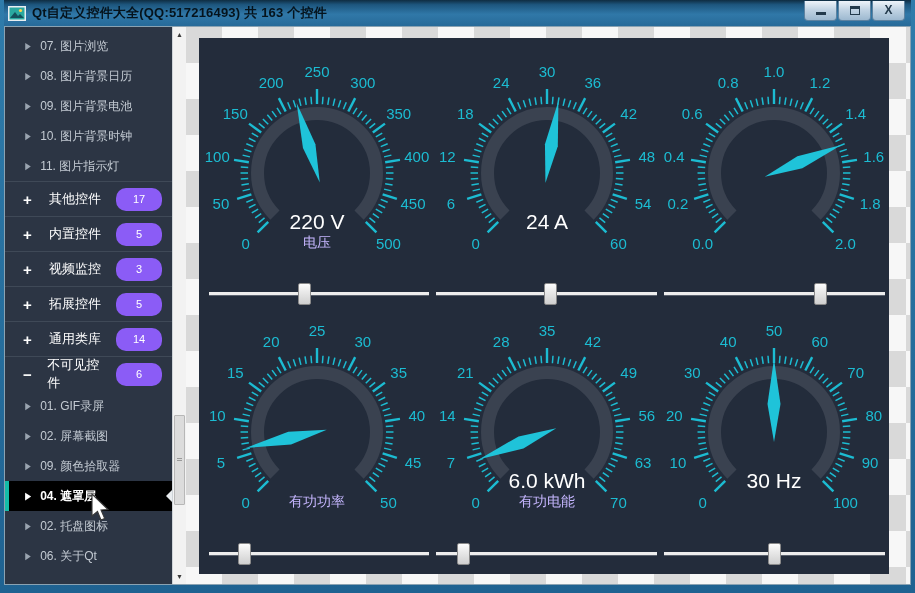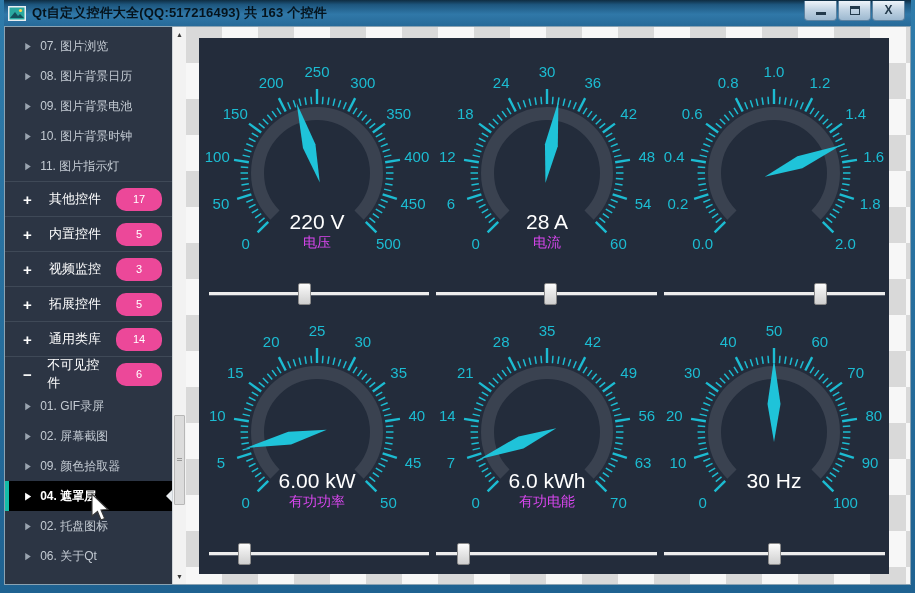--- a/index.html
+++ b/index.html
@@ -26,21 +26,21 @@
 
   
   .sidebar { width:167px; background:#2c3544; padding-top:4px; position:relative; overflow:hidden; }
   .tree-item { height:30px; display:flex; align-items:center; padding-left:20px; gap:9px;
                color:#c3cad2; font-size:12px; position:relative; }
   .tree-item .arrow { font-size:8px; color:#9aa4b0; transform:scale(.9,1.15); }
   .group-item { height:35px; display:flex; align-items:center; padding:0 10px 0 18px; gap:14px;
                 color:#ffffff; font-size:13px; border-top:1px solid #3f4957; }
   .group-item:last-of-type { border-bottom:1px solid #3f4957; }
   .group-item .pm { font-size:15px; font-weight:bold; width:12px; color:#fff; }
-  .badge { margin-left:auto; min-width:46px; height:23px; border-radius:10px; background:#ec4899;
+  .badge { margin-left:auto; min-width:46px; height:23px; border-radius:10px; background:#8b5cf6;
            color:#fff; font-size:11px; display:flex; align-items:center; justify-content:center; }
   .tree-item.selected { background:#000; color:#fff; font-weight:bold; }
   .tree-item.selected .arrow { color:#fff; }
   .sel-bar { position:absolute; left:0; top:0; width:4px; height:100%; background:#14bca8; }
   .sel-marker { position:absolute; right:0; top:50%; margin-top:-6px; width:0; height:0;
                 border:6px solid transparent; border-right:6px solid #e9edf0; border-left:none; }
 
   
   .vscroll { width:14px; background:#f2f2f2; position:relative; border-left:1px solid #cfd4d8; }
   .vs-arrow { position:absolute; left:0; width:13px; height:15px; display:flex; align-items:center;
@@ -55,21 +55,21 @@
   .content { flex:1; position:relative;
              background:conic-gradient(#f7f7f7 25%, #d9d9d9 0 50%, #f7f7f7 0 75%, #d9d9d9 0);
              background-size:72px 72px; }
   .panel { position:absolute; left:13px; top:11px; width:690px; height:536px; background:#232c3b; }
 
   .gauge { position:absolute; width:230px; height:230px; }
   .gauge svg { overflow:visible; display:block; }
   .gauge-value { position:absolute; left:0; top:162px; width:100%; text-align:center;
                  color:#ffffff; font-size:21px; }
   .gauge-name { position:absolute; left:0; top:186px; width:100%; text-align:center;
-                color:#d946ef; font-size:14px; }
+                color:#c4b5fd; font-size:14px; }
 
   .slider { position:absolute; height:22px; }
   .groove { position:absolute; left:0; right:0; top:9px; height:4px; background:#ededed;
             border-bottom:1px solid #5a616d; }
   .handle { position:absolute; top:0; width:13px; height:22px;
             background:linear-gradient(180deg,#fdfdfd,#e9e9e9 40%,#cfcfcf);
             border:1px solid #8a8a8a; border-radius:2px; }
 
   
   .cursor { position:absolute; left:90px; top:493px; width:22px; height:30px; pointer-events:none; }
@@ -343,22 +343,21 @@
               <text x="33.289283568130315" y="70.6336895184602" fill="#1cbcd2" font-size="15" text-anchor="middle" font-family="&quot;Liberation Sans&quot;, sans-serif">18</text>
               <text x="69.14695952630578" y="40.00834105697484" fill="#1cbcd2" font-size="15" text-anchor="middle" font-family="&quot;Liberation Sans&quot;, sans-serif">24</text>
               <text x="115" y="29" fill="#1cbcd2" font-size="15" text-anchor="middle" font-family="&quot;Liberation Sans&quot;, sans-serif">30</text>
               <text x="160.85304047369422" y="40.00834105697486" fill="#1cbcd2" font-size="15" text-anchor="middle" font-family="&quot;Liberation Sans&quot;, sans-serif">36</text>
               <text x="196.71071643186968" y="70.63368951846022" fill="#1cbcd2" font-size="15" text-anchor="middle" font-family="&quot;Liberation Sans&quot;, sans-serif">42</text>
               <text x="214.7565224001089" y="114.20011903093668" fill="#1cbcd2" font-size="15" text-anchor="middle" font-family="&quot;Liberation Sans&quot;, sans-serif">48</text>
               <text x="211.0567081458105" y="161.21071643186968" fill="#1cbcd2" font-size="15" text-anchor="middle" font-family="&quot;Liberation Sans&quot;, sans-serif">54</text>
               <text x="186.4177848998413" y="201.4177848998413" fill="#1cbcd2" font-size="15" text-anchor="middle" font-family="&quot;Liberation Sans&quot;, sans-serif">60</text>
               <polygon points="115,52 121.5,97 115,135 108.5,97" fill="#1fc3d9" transform="rotate(9 115 125)"></polygon>
             </svg>
-          <div class="gauge-value">28 A</div>
-          <div class="gauge-name">电流</div>
+          <div class="gauge-value">24 A</div>
         </div>
         <div class="gauge" style="left:460px;top:10px">
           <svg width="230" height="230">
               <path d="M 72.92714651940041 167.07285348059958 A 59.5 59.5 0 1 1 157.07285348059958 167.07285348059958" fill="none" stroke="#3a4250" stroke-width="13"></path>
               <line x1="66.20963209812821" y1="173.79036790187178" x2="55.60303038033" y2="184.39696961967" stroke="#1cbcd2" stroke-width="2.4"></line>
               <line x1="62.531988373597855" y1="169.81191533478267" x2="56.828943631597625" y2="174.68277569725905" stroke="#1cbcd2" stroke-width="1.5"></line>
               <line x1="59.17782738812862" y1="165.55718240818064" x2="53.11019993031651" y2="169.9655718003742" stroke="#1cbcd2" stroke-width="1.5"></line>
               <line x1="56.16782865956763" y1="161.05240096540047" x2="49.77302742691194" y2="164.97114020077007" stroke="#1cbcd2" stroke-width="1.5"></line>
               <line x1="53.5205498310026" y1="156.3253444820287" x2="46.838000899589844" y2="159.73027323007528" stroke="#1cbcd2" stroke-width="1.5"></line>
               <line x1="51.2523122567212" y1="151.40515683319114" x2="44.32321576288655" y2="154.27528257592934" stroke="#1cbcd2" stroke-width="1.5"></line>
@@ -515,21 +514,20 @@
               <text x="33.289283568130315" y="70.6336895184602" fill="#1cbcd2" font-size="15" text-anchor="middle" font-family="&quot;Liberation Sans&quot;, sans-serif">15</text>
               <text x="69.14695952630578" y="40.00834105697484" fill="#1cbcd2" font-size="15" text-anchor="middle" font-family="&quot;Liberation Sans&quot;, sans-serif">20</text>
               <text x="115" y="29" fill="#1cbcd2" font-size="15" text-anchor="middle" font-family="&quot;Liberation Sans&quot;, sans-serif">25</text>
               <text x="160.85304047369422" y="40.00834105697486" fill="#1cbcd2" font-size="15" text-anchor="middle" font-family="&quot;Liberation Sans&quot;, sans-serif">30</text>
               <text x="196.71071643186968" y="70.63368951846022" fill="#1cbcd2" font-size="15" text-anchor="middle" font-family="&quot;Liberation Sans&quot;, sans-serif">35</text>
               <text x="214.7565224001089" y="114.20011903093668" fill="#1cbcd2" font-size="15" text-anchor="middle" font-family="&quot;Liberation Sans&quot;, sans-serif">40</text>
               <text x="211.0567081458105" y="161.21071643186968" fill="#1cbcd2" font-size="15" text-anchor="middle" font-family="&quot;Liberation Sans&quot;, sans-serif">45</text>
               <text x="186.4177848998413" y="201.4177848998413" fill="#1cbcd2" font-size="15" text-anchor="middle" font-family="&quot;Liberation Sans&quot;, sans-serif">50</text>
               <polygon points="115,52 121.5,97 115,135 108.5,97" fill="#1fc3d9" transform="rotate(-102.6 115 125)"></polygon>
             </svg>
-          <div class="gauge-value">6.00 kW</div>
           <div class="gauge-name">有功功率</div>
         </div>
         <div class="gauge" style="left:233px;top:269px">
           <svg width="230" height="230">
               <path d="M 72.92714651940041 167.07285348059958 A 59.5 59.5 0 1 1 157.07285348059958 167.07285348059958" fill="none" stroke="#3a4250" stroke-width="13"></path>
               <line x1="66.20963209812821" y1="173.79036790187178" x2="55.60303038033" y2="184.39696961967" stroke="#1cbcd2" stroke-width="2.4"></line>
               <line x1="62.531988373597855" y1="169.81191533478267" x2="56.828943631597625" y2="174.68277569725905" stroke="#1cbcd2" stroke-width="1.5"></line>
               <line x1="59.17782738812862" y1="165.55718240818064" x2="53.11019993031651" y2="169.9655718003742" stroke="#1cbcd2" stroke-width="1.5"></line>
               <line x1="56.16782865956763" y1="161.05240096540047" x2="49.77302742691194" y2="164.97114020077007" stroke="#1cbcd2" stroke-width="1.5"></line>
               <line x1="53.5205498310026" y1="156.3253444820287" x2="46.838000899589844" y2="159.73027323007528" stroke="#1cbcd2" stroke-width="1.5"></line>

